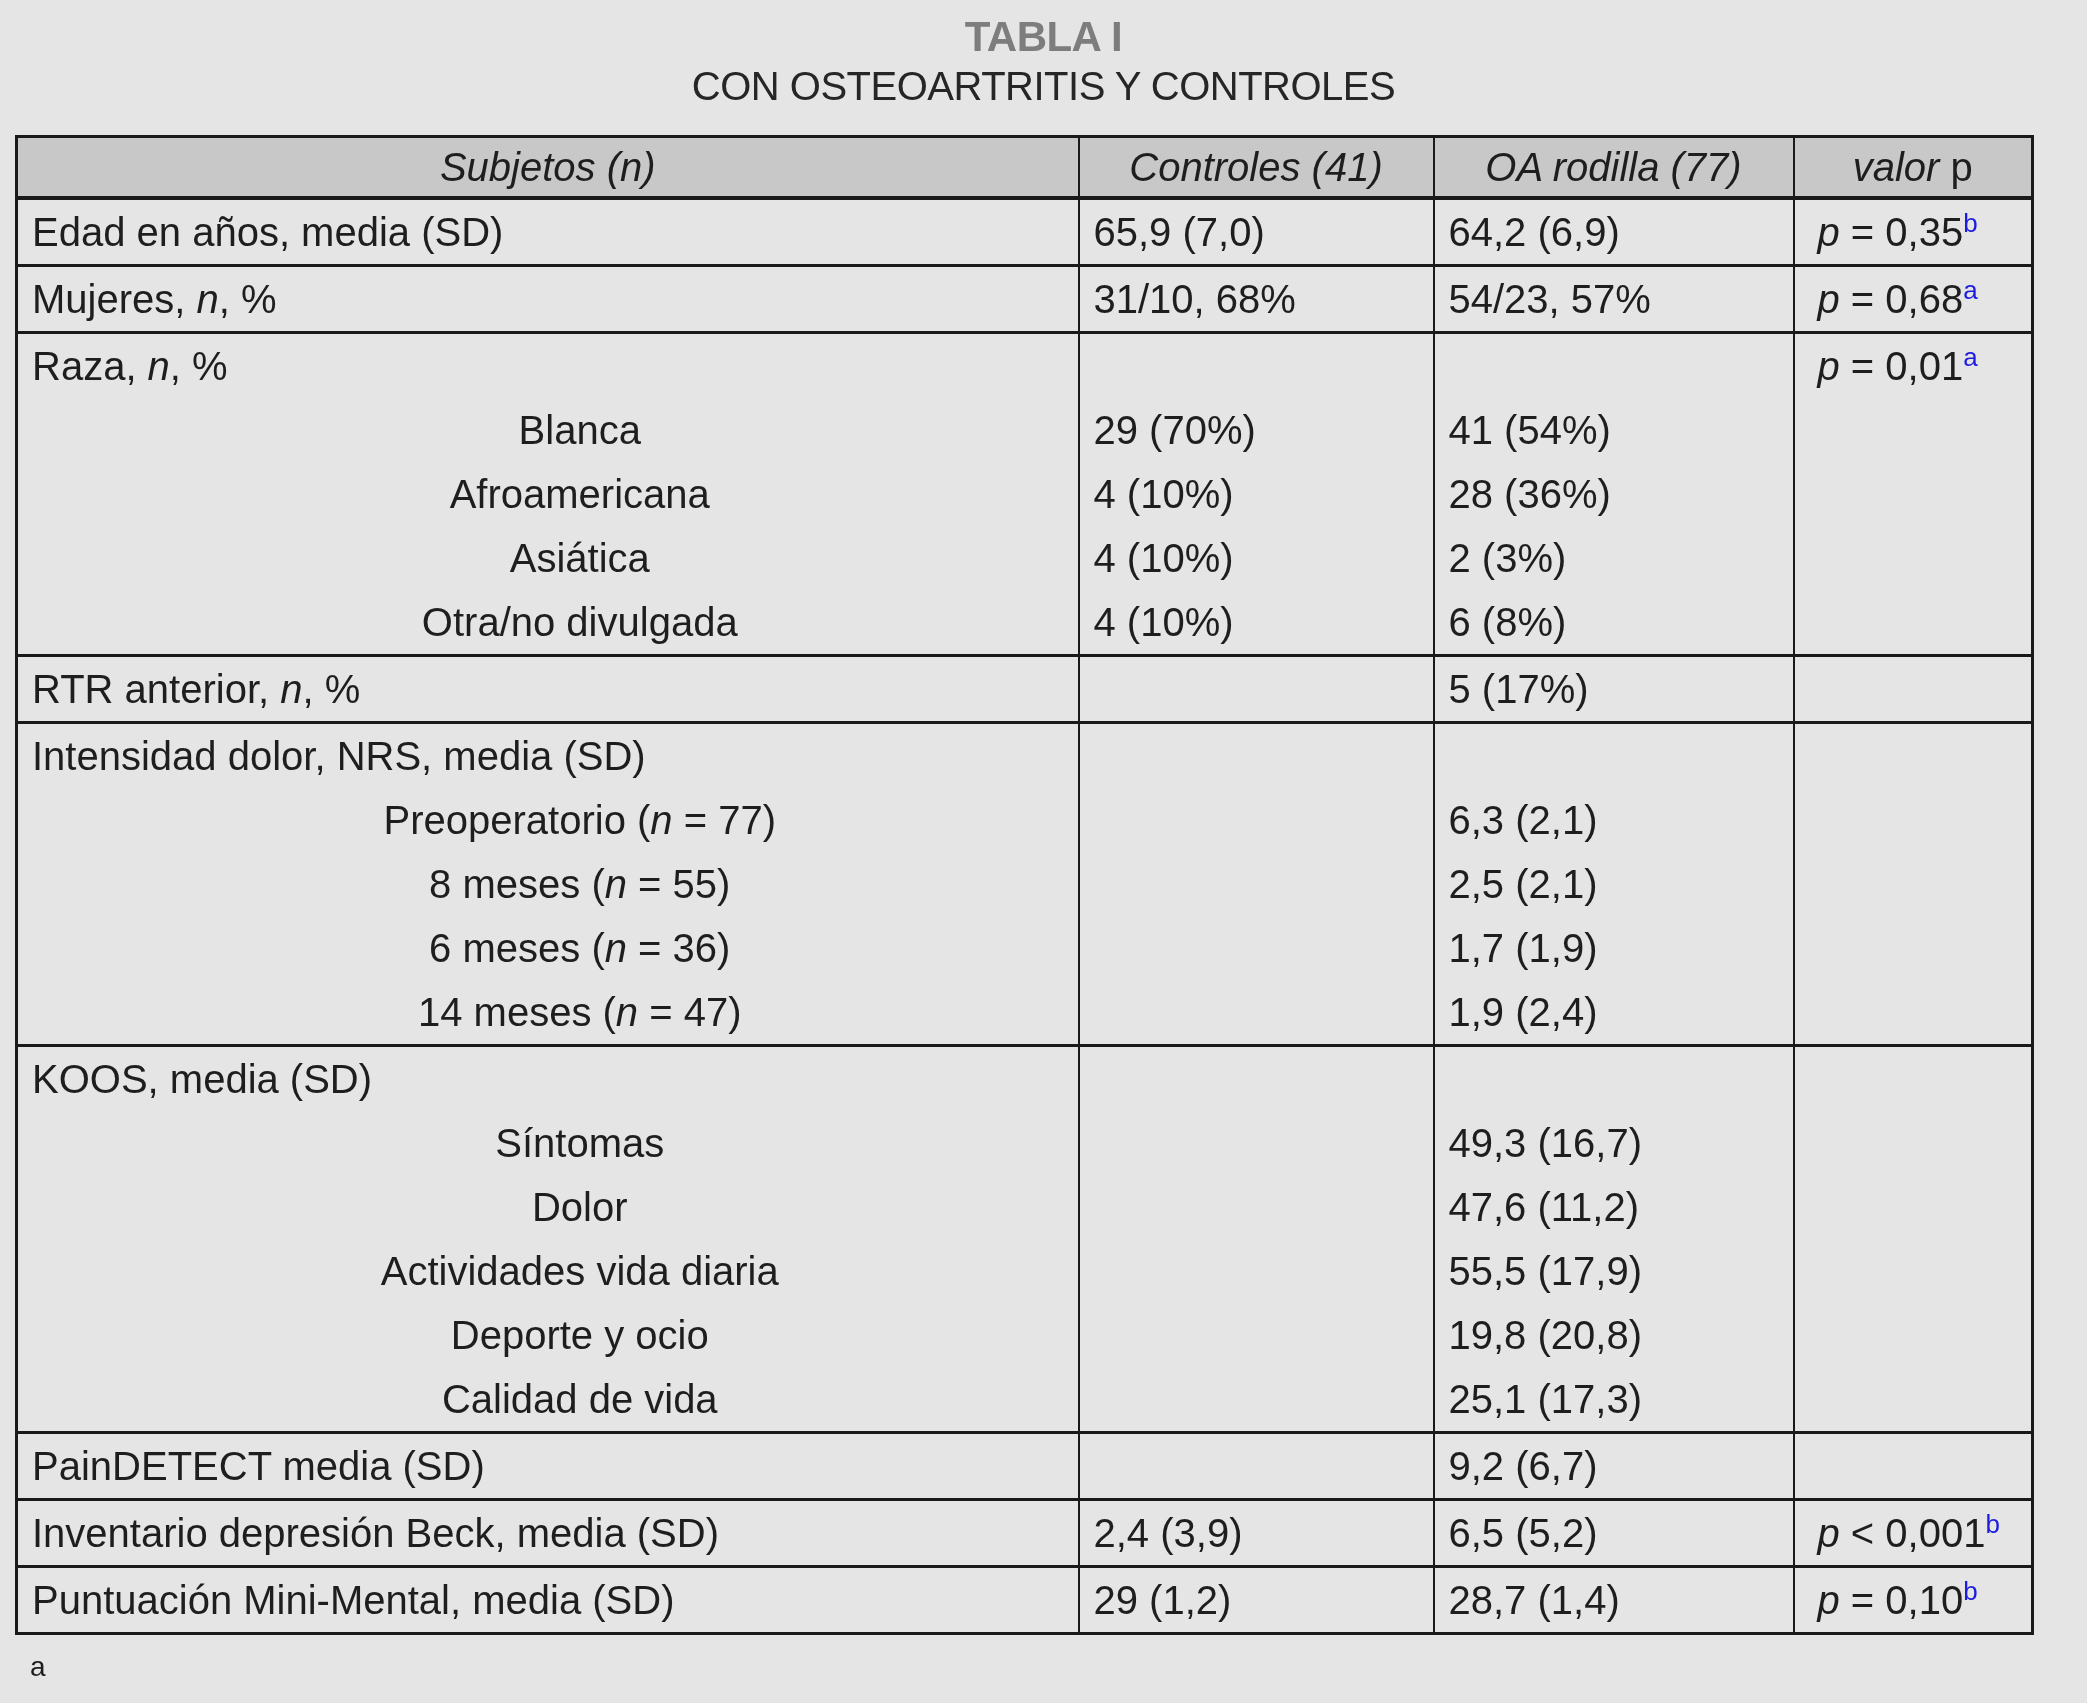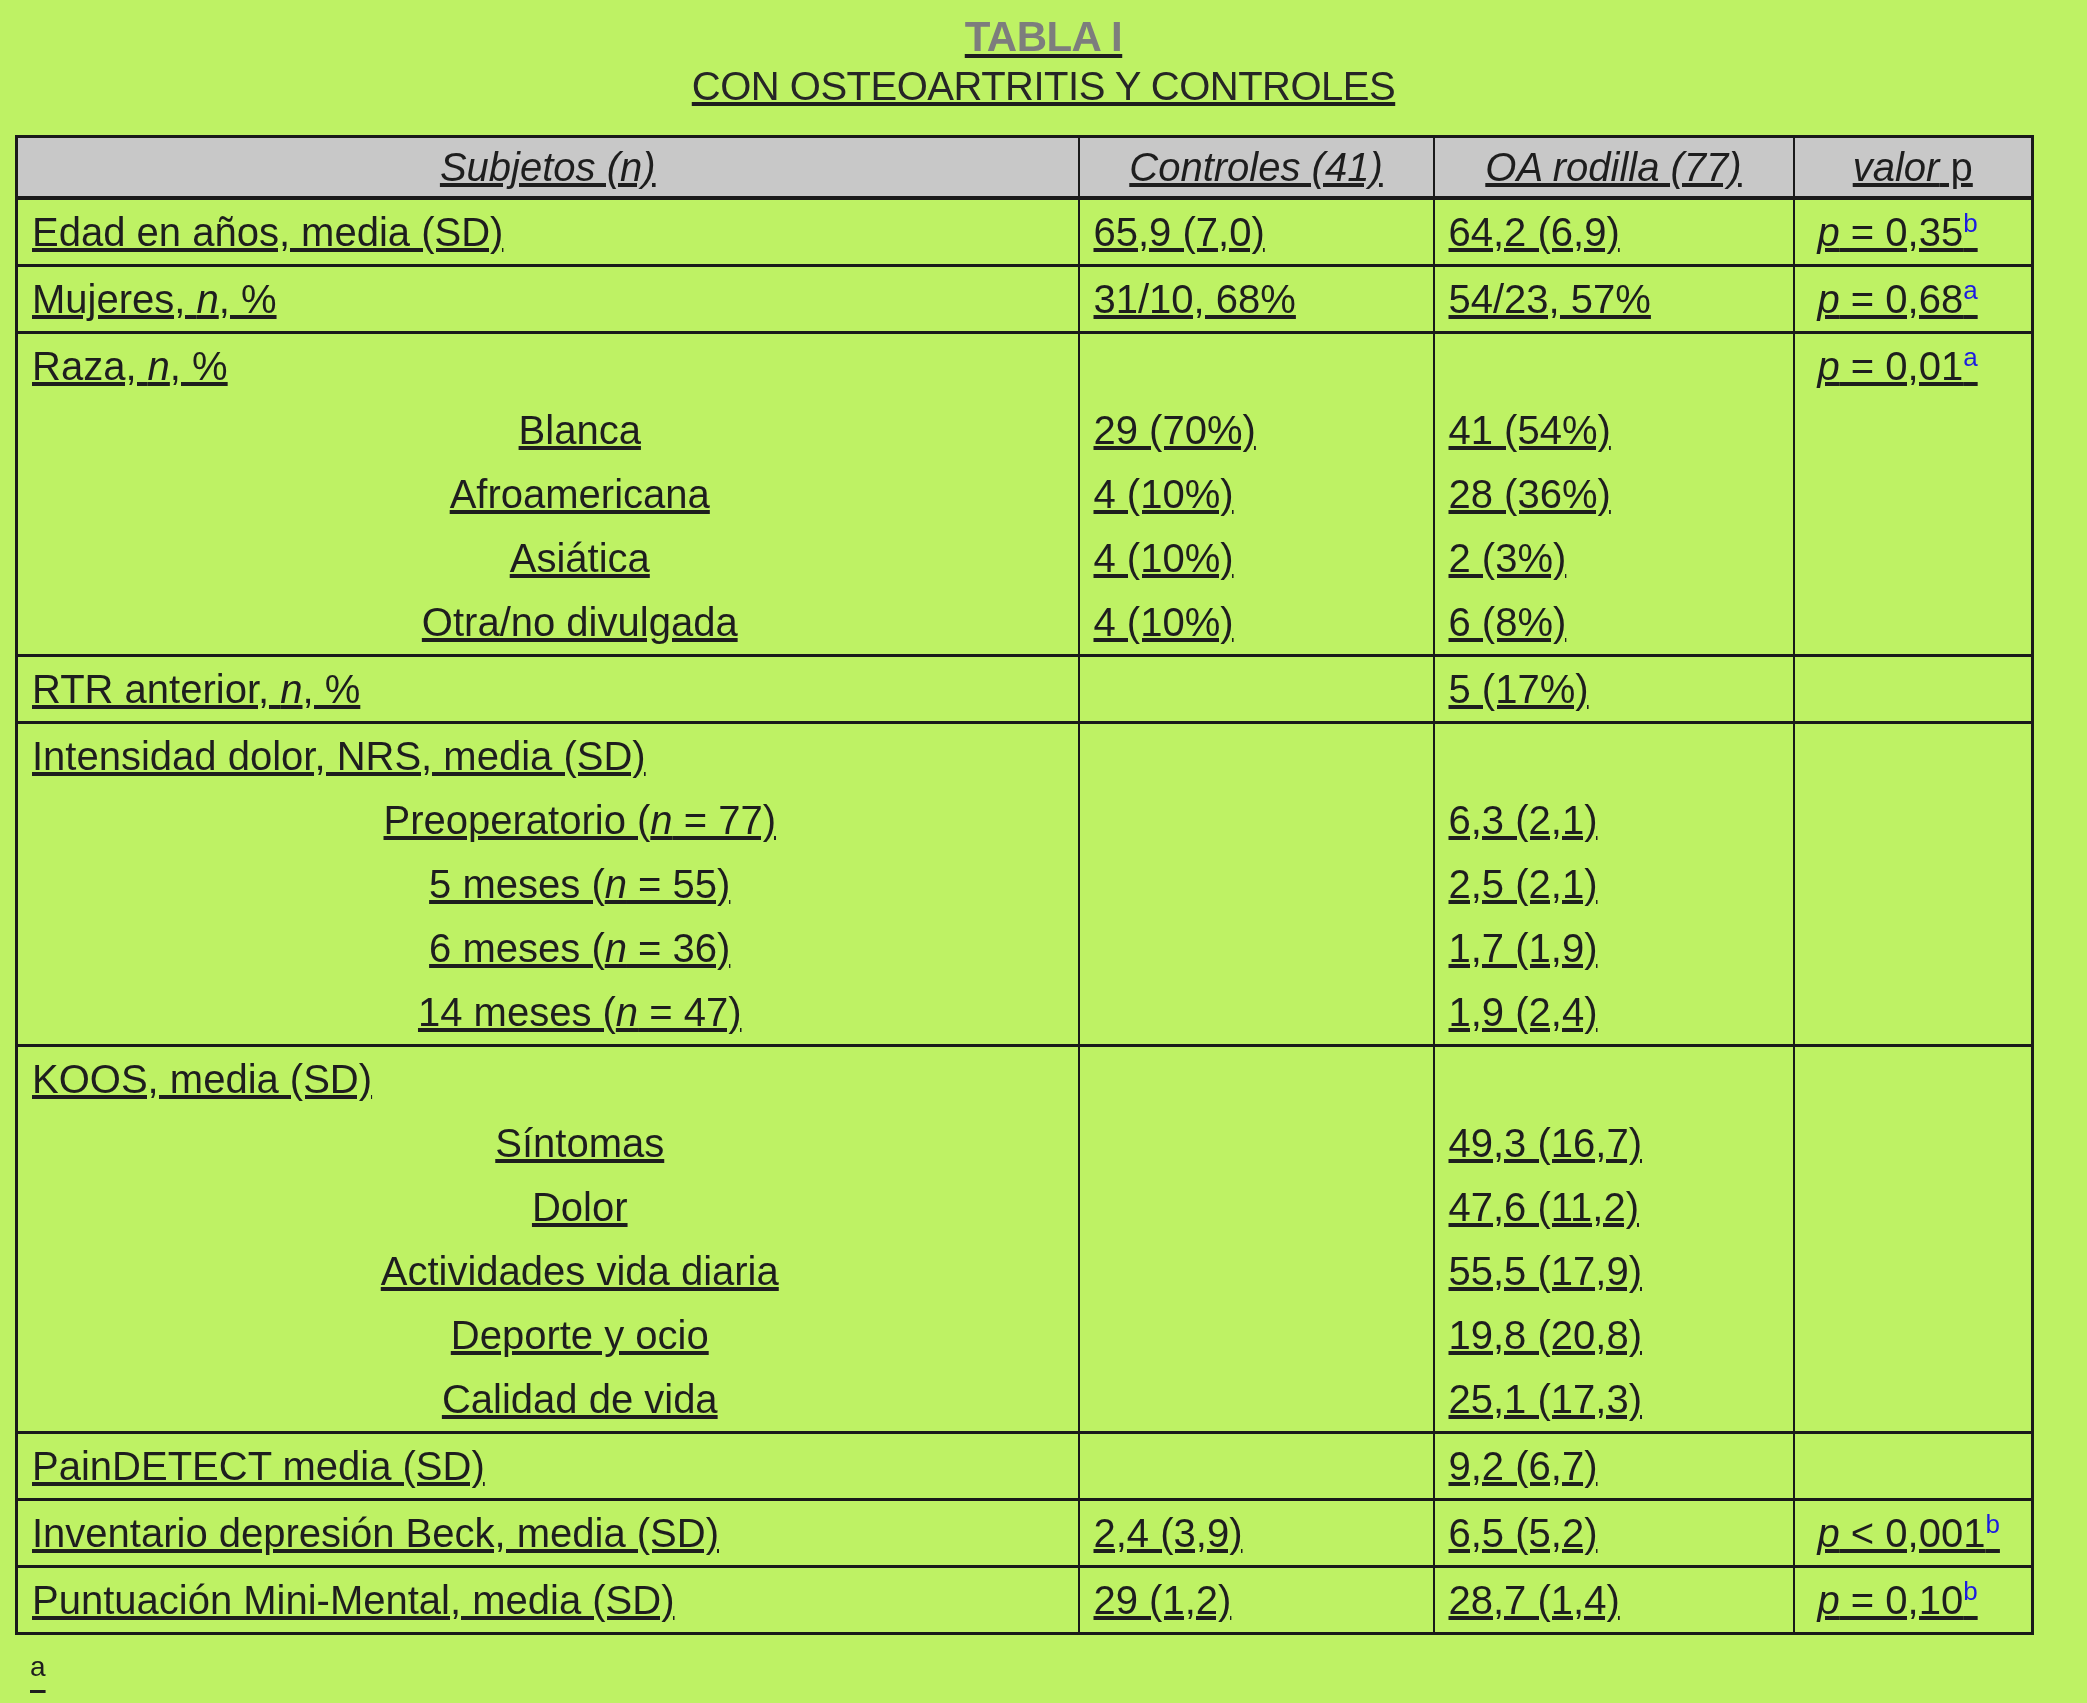--- a/index.html
+++ b/index.html
@@ -11,23 +11,22 @@
     width: 2087px;
     height: 1703px;
     font-family: "Liberation Sans", sans-serif;
     color: #1e1e1e;
     -webkit-font-smoothing: antialiased;
   }
   .page {
     position: relative;
     width: 2087px;
     height: 1703px;
-    background: #bef264;
+    background: #e5e5e5;
     overflow: hidden;
-    text-decoration: underline;
   }
   
   .title-block {
     padding-top: 12px;
     text-align: center;
     letter-spacing: -0.5px;
   }
   .title-main {
     font-size: 42px;
     font-weight: bold;
@@ -208,21 +207,21 @@
             <div class="line">5 (17%)</div>
           </td>
           <td class="p-cell">
             <div class="line"></div>
           </td>
         </tr>
         <tr>
           <td>
             <div class="line"><span>Intensidad dolor, NRS, media (SD)</span></div>
             <div class="line indent"><span>Preoperatorio (</span><span class="it">n</span><span> = 77)</span></div>
-            <div class="line indent"><span>5 meses (</span><span class="it">n</span><span> = 55)</span></div>
+            <div class="line indent"><span>8 meses (</span><span class="it">n</span><span> = 55)</span></div>
             <div class="line indent"><span>6 meses (</span><span class="it">n</span><span> = 36)</span></div>
             <div class="line indent"><span>14 meses (</span><span class="it">n</span><span> = 47)</span></div>
           </td>
           <td>
             <div class="line"></div>
             <div class="line"></div>
             <div class="line"></div>
             <div class="line"></div>
             <div class="line"></div>
           </td>

